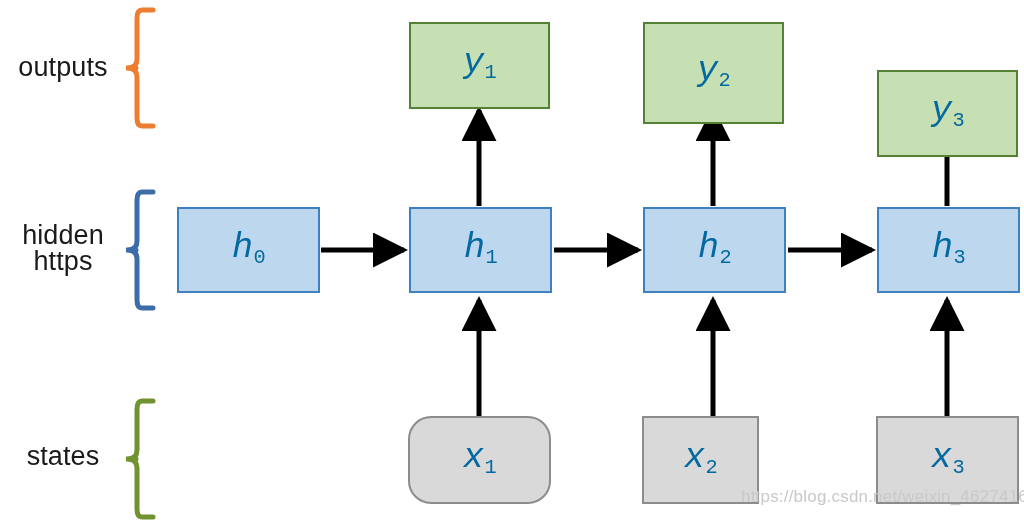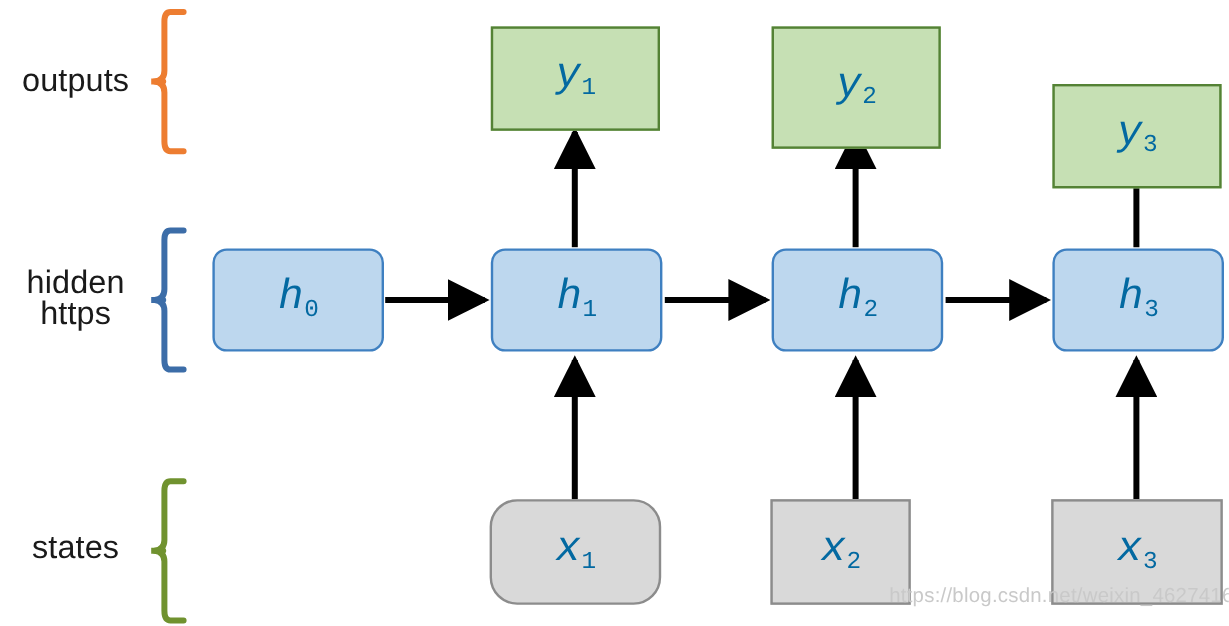--- a/index.html
+++ b/index.html
@@ -64,21 +64,21 @@
   .node .math sub {
     font-size: 0.58em;
     font-style: normal;
     vertical-align: baseline;
     position: relative;
     top: 0.30em;
     left: 0.03em;
   }
 
   .node.output { background: #c6e0b4; border-color: #548235; }
-  .node.hidden { background: #bdd7ee; border-color: #3f80c1; border-radius: 12px; }
+  .node.hidden { background: #bdd7ee; border-color: #3f80c1; }
   .node.input  { background: #d9d9d9; border-color: #8c8c8c; }
 
   
   #watermark {
     position: absolute;
     left: 741px;
     top: 487px;
     font-family: "Liberation Sans", sans-serif;
     font-size: 17px;
     color: #c9c9c9;

